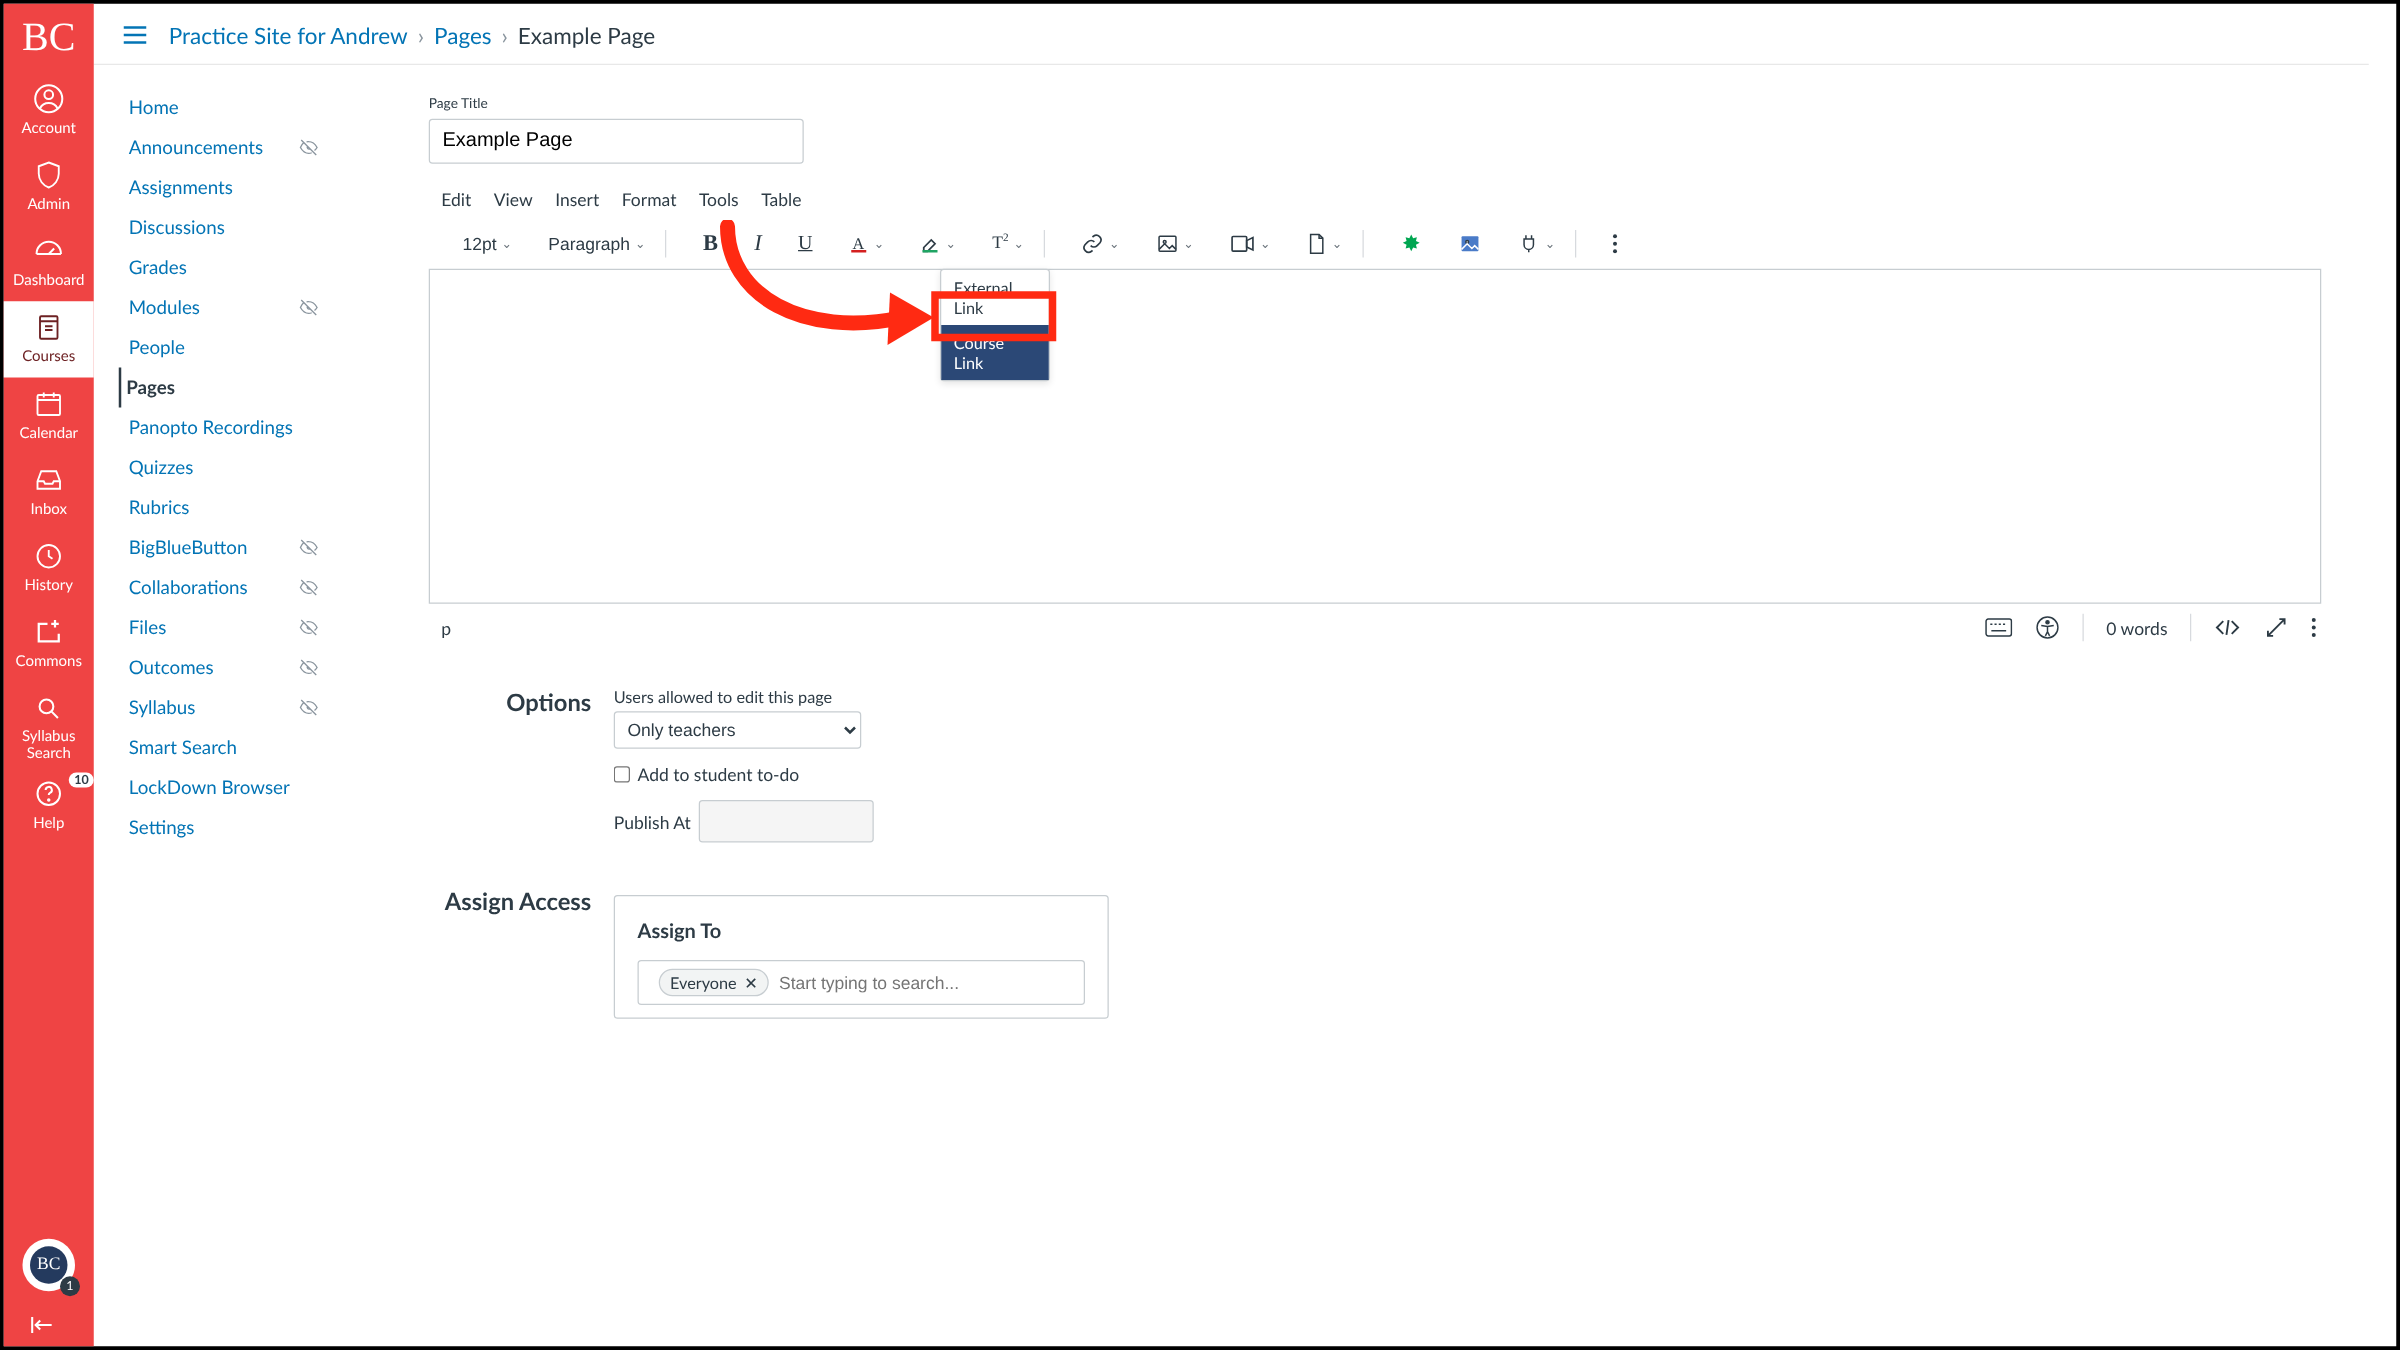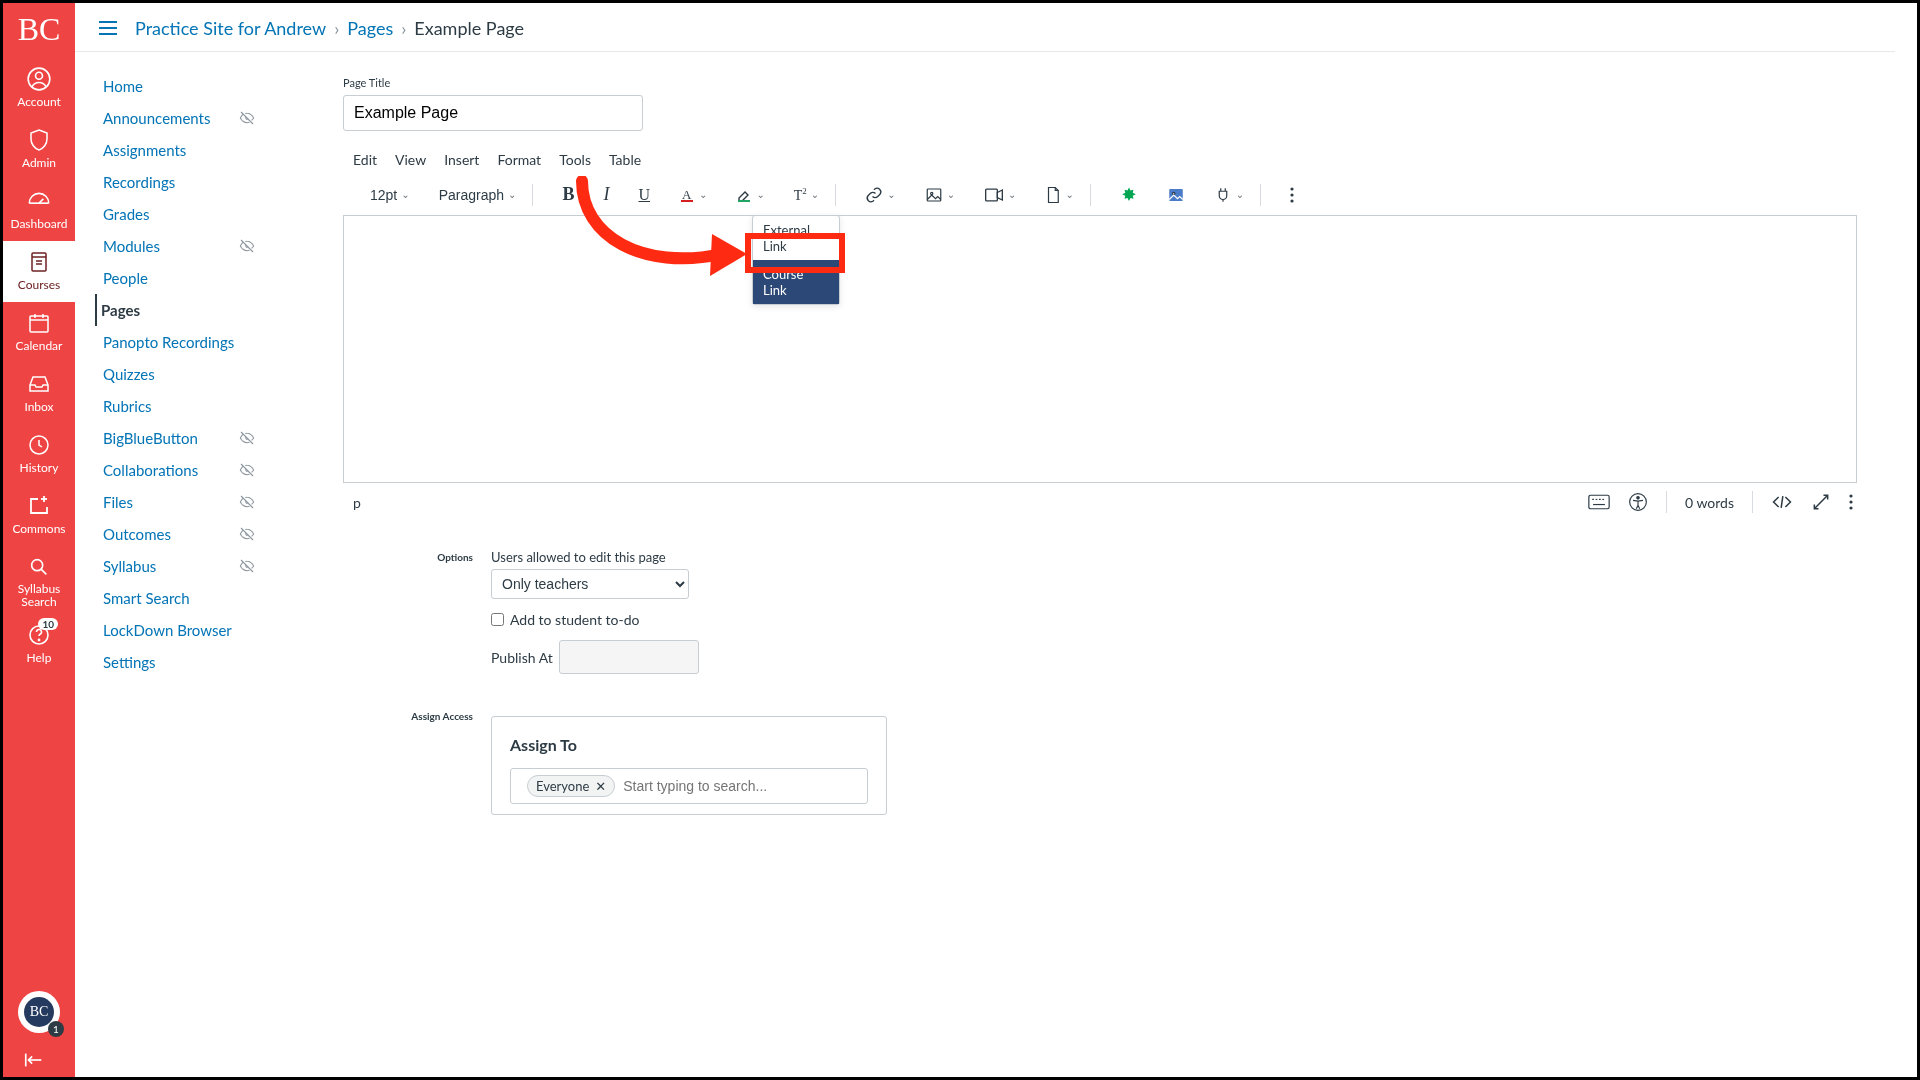--- a/index.html
+++ b/index.html
@@ -10,21 +10,21 @@
 
 
 .inner { position: absolute; inset: 0; display: flex; }
 
 
 .gnav { width: 72px; background: #ef4444; color: #fff; display: flex; flex-direction: column; align-items: center; padding-top: 4px; position: relative; }
 .gnav .logo { font-family: "Times New Roman", serif; font-size: 32px; letter-spacing: 0; padding: 4px 0 10px; font-weight: 400; }
 .gnav a.gitem { color: #fff; text-decoration: none; display: flex; flex-direction: column; align-items: center; gap: 2px; padding: 8px 0 10px; width: 100%; font-size: 12px; position: relative; }
 .gnav a.gitem.active { background: #fff; color: #6d2123; }
 .gnav a.gitem .gicon { width: 26px; height: 26px; display: flex; align-items: center; justify-content: center; }
-.gnav .badge { position: absolute; top: 4px; right: 17px; background: #fff; color: #2d3b45; border-radius: 8px; font-size: 10px; padding: 0 4px; font-weight: 700; text-align: center; }
+.gnav .badge { position: absolute; top: 4px; right: 0; background: #fff; color: #2d3b45; border-radius: 8px; font-size: 10px; padding: 0 4px; font-weight: 700; text-align: center; }
 .gnav .bottom { margin-top: auto; width: 100%; display: flex; flex-direction: column; align-items: center; padding-bottom: 8px; }
 .gnav .avatar-bubble { width: 42px; height: 42px; border-radius: 50%; background: #fff; display: flex; align-items: center; justify-content: center; position: relative; margin-bottom: 18px; }
 .gnav .avatar-bubble .inner-bubble { width: 30px; height: 30px; border-radius: 50%; background: #243a5e; color: #fff; font-family: "Times New Roman", serif; font-size: 14px; display: flex; align-items: center; justify-content: center; }
 .gnav .avatar-bubble .count { position: absolute; bottom: -4px; right: -4px; width: 16px; height: 16px; border-radius: 50%; background: #2d3b45; color: #fff; font-size: 10px; display: flex; align-items: center; justify-content: center; }
 .gnav .collapse { width: 100%; display: flex; justify-content: flex-start; padding-left: 20px; }
 
 
 .content { flex: 1; display: flex; flex-direction: column; }
 .topbar { display: flex; align-items: center; gap: 16px; padding: 14px 22px 12px; border-bottom: 1px solid #e8e8e8; margin: 0 22px 0 0; }
 .hamburger { color: #0374b5; }
@@ -68,21 +68,21 @@
 .red-box { position: absolute; border: 6px solid #ff2a12; z-index: 6; }
 .red-arrow { position: absolute; z-index: 7; color: #ff2a12; }
 
 .statusbar { display: flex; align-items: center; justify-content: space-between; padding: 8px 4px; }
 .statusbar .left { font-size: 14px; color: #2d3b45; padding-left: 6px; }
 .statusbar .right { display: flex; align-items: center; gap: 18px; color: #2d3b45; }
 .statusbar .sb-sep { width: 1px; height: 22px; background: #d7dade; }
 
 
 .options-row { display: flex; gap: 18px; margin-top: 28px; }
-.options-label { width: 130px; text-align: right; font-weight: 700; font-size: 10px; padding-top: 2px; }
+.options-label { width: 130px; text-align: right; font-weight: 700; font-size: 19px; padding-top: 2px; }
 .options-body { flex: 1; }
 .small-label { font-size: 13px; color: #2d3b45; margin-bottom: 4px; }
 select.users-select { width: 198px; padding: 5px 6px; border: 1px solid #c7cdd1; border-radius: 3px; font-size: 14px; color: #2d3b45; background: #fff; }
 .chk-row { display: flex; align-items: center; gap: 6px; margin-top: 12px; font-size: 14px; }
 .publish-row { display: flex; align-items: center; gap: 6px; margin-top: 12px; font-size: 14px; }
 .publish-row input { width: 140px; height: 34px; border: 1px solid #c7cdd1; background: #f5f5f5; border-radius: 3px; }
 
 .assign-card { border: 1px solid #c7cdd1; border-radius: 3px; width: 396px; margin-top: 8px; padding: 18px 18px 10px; }
 .assign-card h4 { font-size: 16px; font-weight: 700; margin-bottom: 14px; }
 .assign-input-wrap { border: 1px solid #c7cdd1; border-radius: 3px; padding: 6px 16px; display: flex; gap: 8px; }
@@ -256,21 +256,21 @@
                   <path d="M3 3l18 18"></path>
                   <path d="M10.6 10.6a2 2 0 0 0 2.8 2.8"></path>
                   <path d="M9.4 5.2A10 10 0 0 1 12 5c6 0 10 7 10 7a17 17 0 0 1-3.1 3.6M6.1 6.1A17 17 0 0 0 2 12s4 7 10 7a10 10 0 0 0 3.6-.7"></path>
                 </svg>
               </span>
             </a>
             <a>
               <span>Assignments</span>
             </a>
             <a>
-              <span>Recordings</span>
+              <span>Discussions</span>
             </a>
             <a>
               <span>Grades</span>
             </a>
             <a>
               <span>Modules</span>
               <span class="hidden-icon">
                 <svg width="16" height="16" viewBox="0 0 24 24" fill="none" stroke="currentColor" stroke-width="1.6">
                   <path d="M3 3l18 18"></path>
                   <path d="M10.6 10.6a2 2 0 0 0 2.8 2.8"></path>

